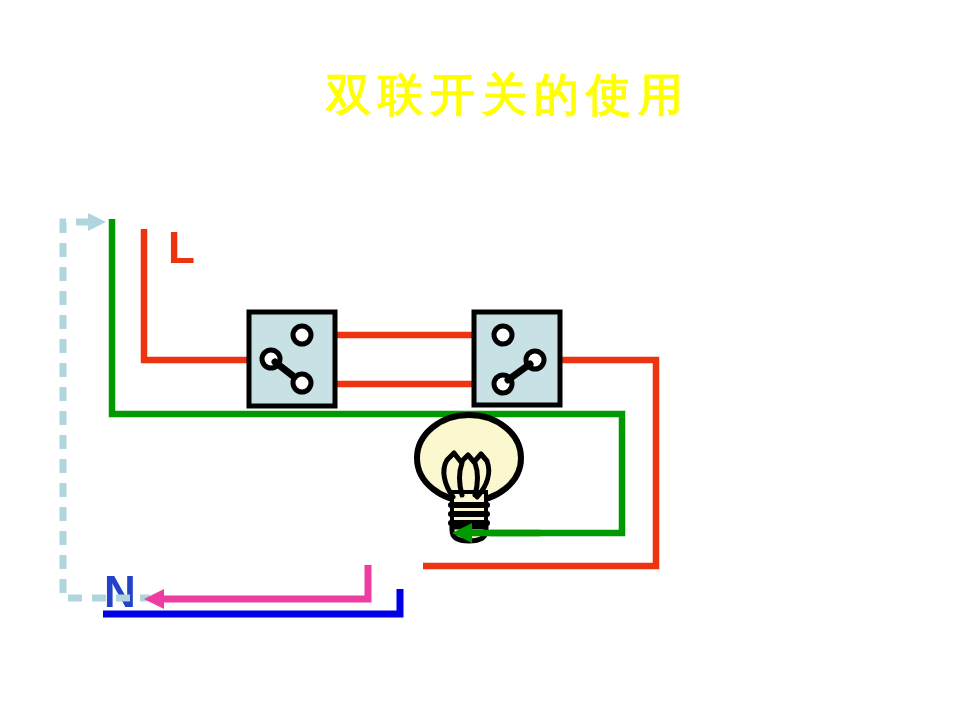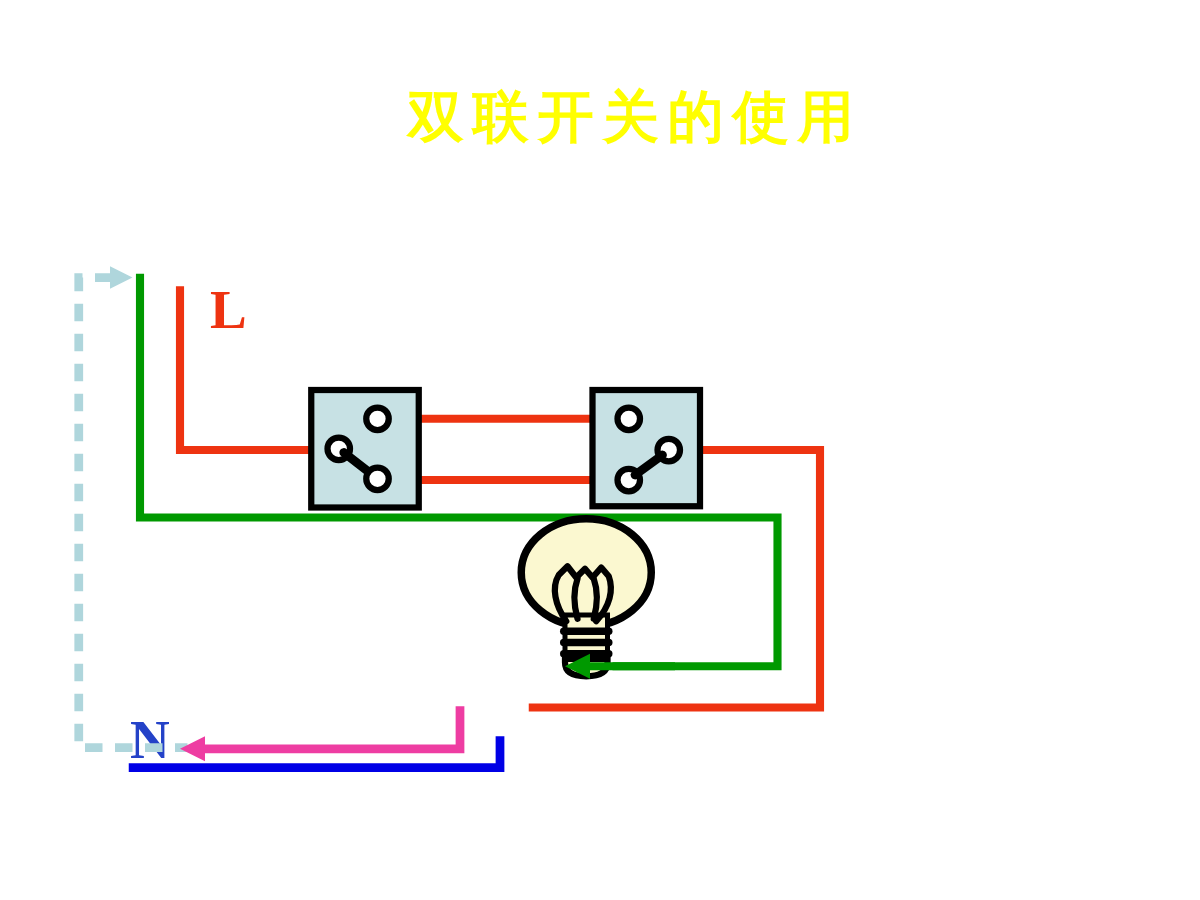--- a/index.html
+++ b/index.html
@@ -1,19 +1,19 @@
 <!DOCTYPE html>
 <html style="--background: #FFFFFF; --title: #FFFF00; --live: #EE3311; --switched: #009900; --neutral-line: #0000E6; --neutral-label: #2442C8; --lamp-return: #EE3DA2; --annotation: #AFD6DC; --switch-fill: #C7E1E4; --bulb-fill: #FBF8D0; --outline: #000000;"><head>
 <meta charset="utf-8">
 <style>
   html,body { margin:0; padding:0; background:#888; }
   .slide {
     position:relative; width:960px; height:720px;
     background:var(--background,#fff);
-    font-family:Liberation Serif, serif;
+    font-family:Liberation Sans, sans-serif;
     overflow:hidden; margin:0 auto;
   }
   .title {
     position:absolute; left:326px; top:70px;
     font-size:45px; font-weight:bold; letter-spacing:7px; line-height:1.1;
     color:var(--title,#ff0); white-space:nowrap;
   }
   .wire-label {
     position:absolute; font-size:44px; font-weight:bold; line-height:1;
   }

